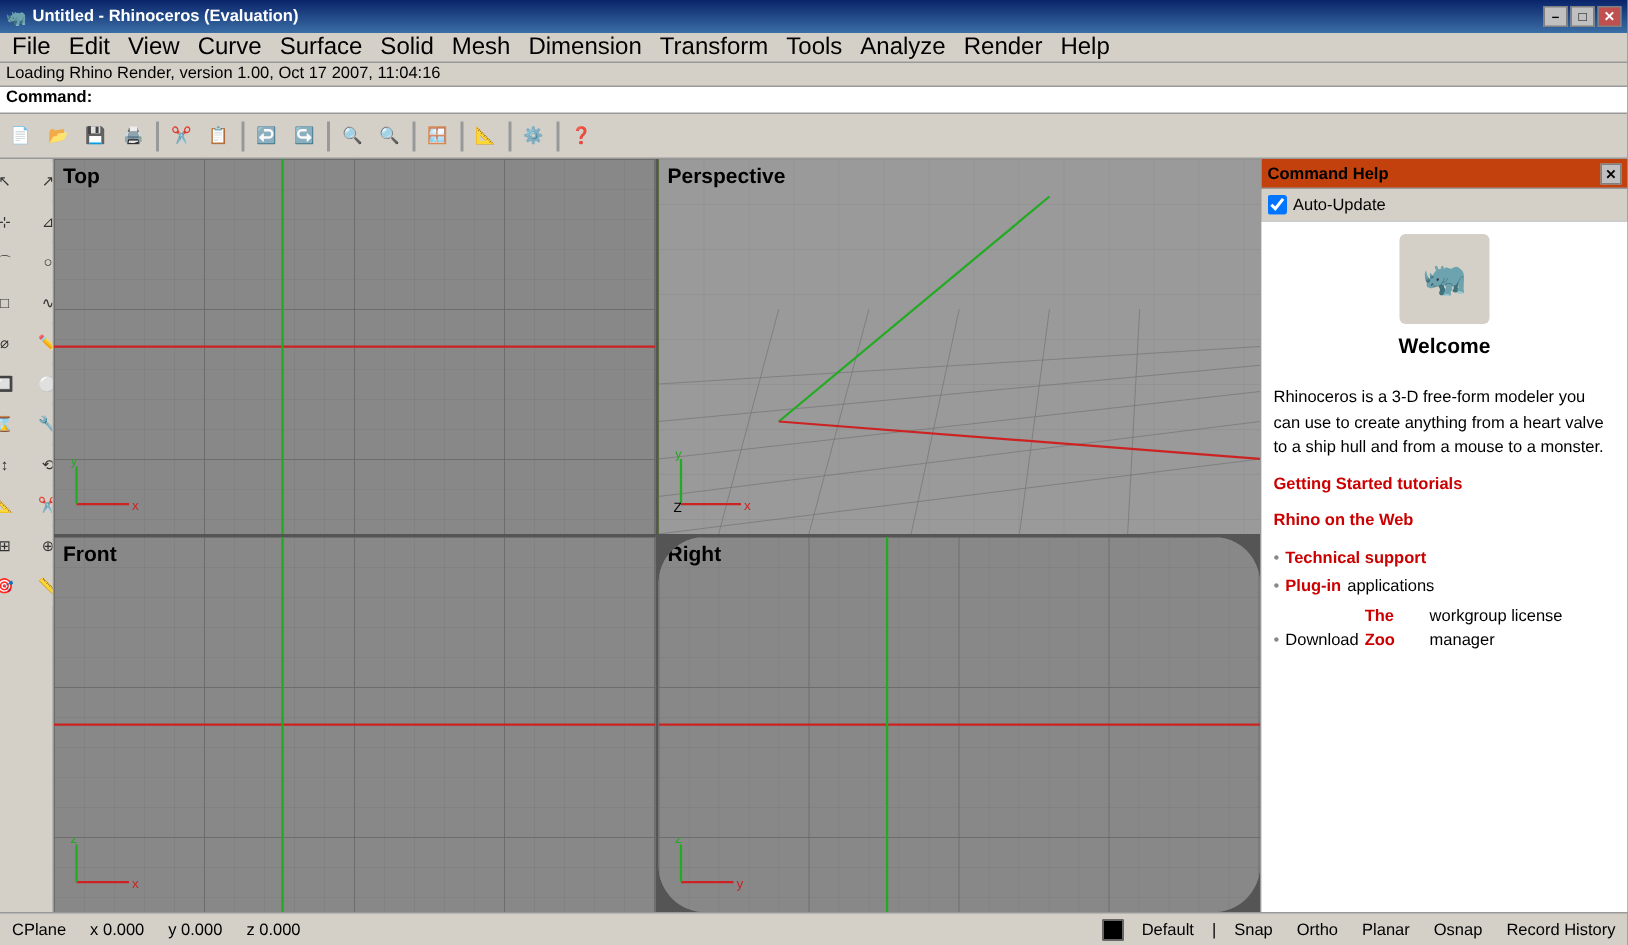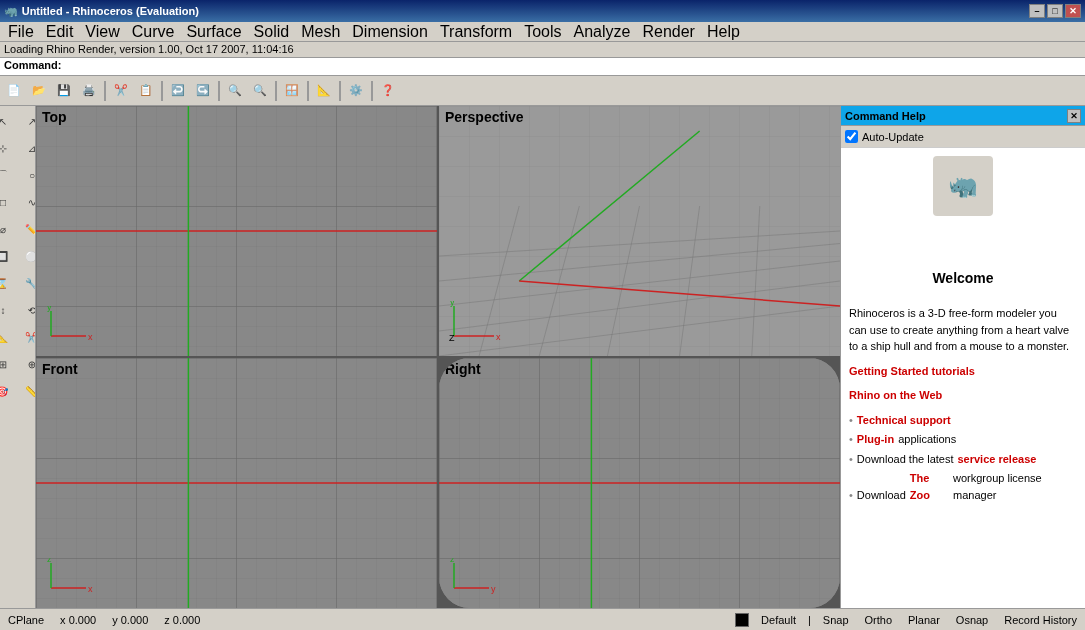--- a/index.html
+++ b/index.html
@@ -140,21 +140,21 @@
 
     
     #right-panel {
       width: 245px;
       background: #d4d0c8;
       border-left: 1px solid #999;
       display: flex;
       flex-direction: column;
     }
     #cmd-help-header {
-      background: #0ea5e9;
+      background: #c2410c;
       border-bottom: 1px solid #999;
       padding: 2px 4px;
       display: flex;
       align-items: center;
       justify-content: space-between;
       font-size: 11px;
       font-weight: bold;
       height: 20px;
     }
     #cmd-help-close {
@@ -187,21 +187,21 @@
       margin-bottom: 8px;
     }
     #help-content .rhino-logo {
       width: 60px; height: 60px;
       background: #d4d0c8;
       border-radius: 4px;
       display: flex; align-items: center; justify-content: center;
       font-size: 24px;
       margin-bottom: 4px;
     }
-    #help-content h2 { font-size: 14px; font-weight: bold; text-align: center; margin-bottom: 8px; margin-top: 48px; }
+    #help-content h2 { font-size: 14px; font-weight: bold; text-align: center; margin-bottom: 8px; }
     #help-content p { margin-bottom: 8px; }
     .help-section-title { color: #cc0000; font-weight: bold; margin-bottom: 4px; }
     .help-link { color: #cc0000; font-weight: bold; cursor: pointer; text-decoration: none; }
     .help-bullet { display: flex; align-items: flex-end; margin-bottom: 3px; gap: 4px; }
     .help-bullet::before { content: '•'; color: #888; flex-shrink: 0; }
     .inline-link { color: #cc0000; font-weight: bold; }
 
     
     #bottom-bar {
       height: 22px;
@@ -479,23 +479,20 @@
       <p>Rhinoceros is a 3-D free-form modeler you can use to create anything from a heart valve to a ship hull and from a mouse to a monster.</p>
       <p class="help-section-title">Getting Started tutorials</p>
       <p class="help-section-title">Rhino on the Web</p>
       <div class="help-bullet">
         <a class="help-link">Technical support</a>
       </div>
       <div class="help-bullet">
         <a class="help-link">Plug-in</a> applications
       </div>
       <div class="help-bullet">
-        Download the latest <span class="inline-link">service release</span>
-      </div>
-      <div class="help-bullet">
         Download <a class="help-link">The Zoo</a> workgroup license manager
       </div>
     </div>
   </div>
 </div>
 
 <div id="bottom-bar">
   <span class="status-item">CPlane</span>
   <span class="status-item">x 0.000</span>
   <span class="status-item">y 0.000</span>

